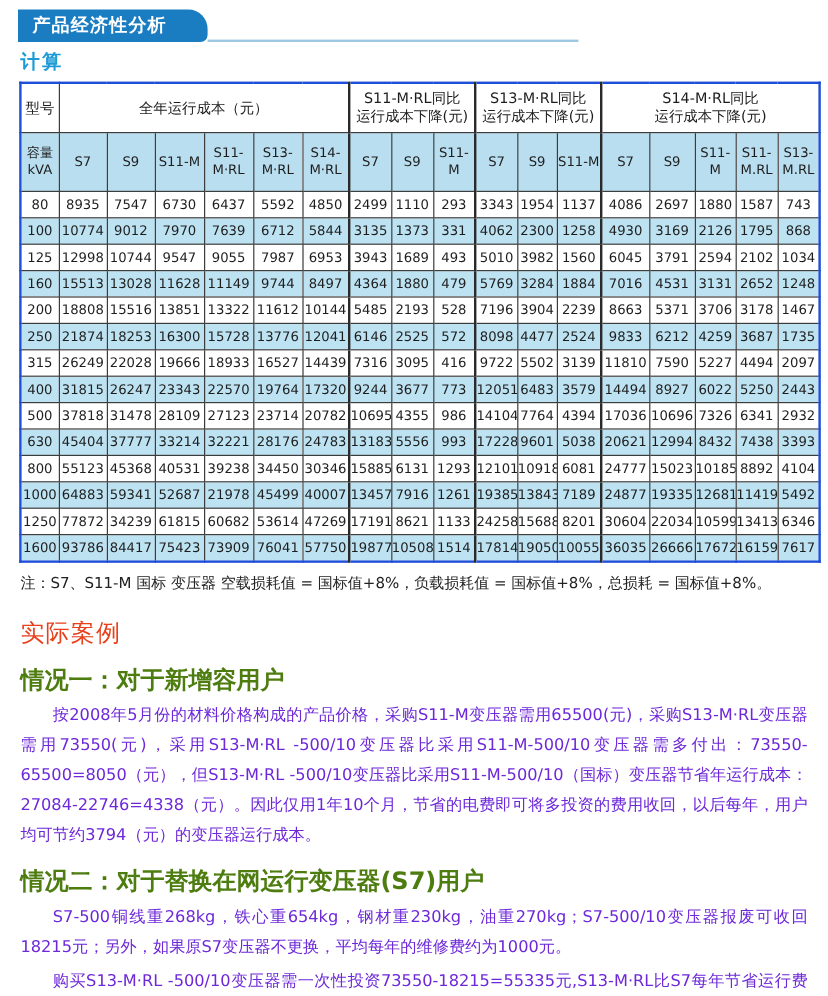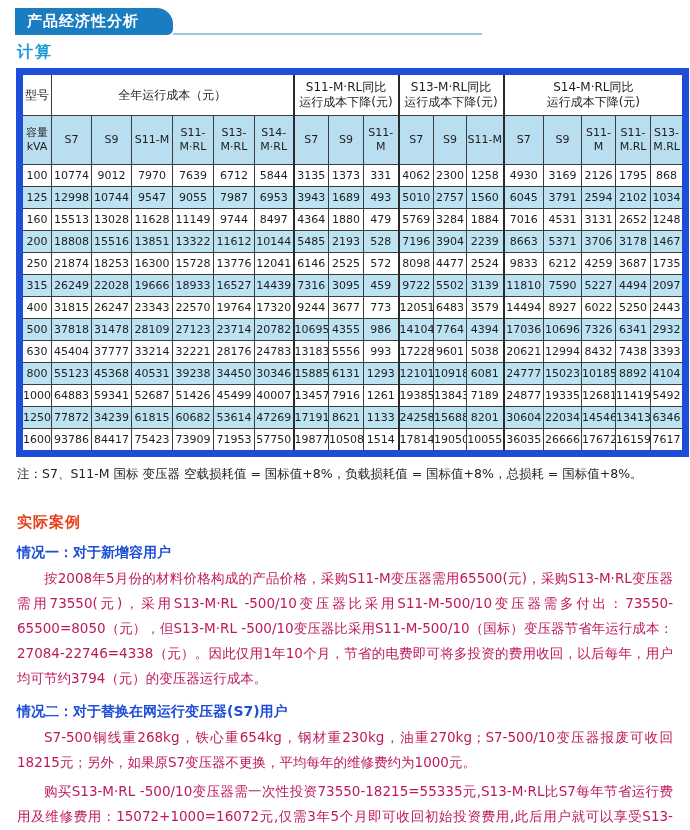--- a/index.html
+++ b/index.html
@@ -14,39 +14,39 @@
     width:158px;height:27px;background:#1a7dc2;color:#ffffff;
     border-radius:0 16px 6px 0;display:flex;align-items:center;
     font-size:15px;font-weight:bold;padding-left:12px;box-sizing:border-box;
     letter-spacing:1px;
   }
   .banner-line{width:309px;height:2px;background:#9cc8e2;}
   .calc-title{color:#1e9bd7;font-weight:bold;font-size:16px;margin:7px 0 5px 17px;letter-spacing:2px;}
   
   table.cost-table{
     border-collapse:collapse;table-layout:fixed;margin-left:16px;width:666px;
-    border:7px solid #1d4ed8;font-size:11px;color:#1d1d1d;
+    border:2px solid #1d4ed8;font-size:11px;color:#1d1d1d;
   }
   .cost-table th,.cost-table td{
     border:1px solid #3c3c3c;text-align:center;vertical-align:middle;
     padding:0;overflow:hidden;
   }
   .cost-table th{font-weight:normal;white-space:pre-line;line-height:1.25;}
   .hrow1 th{height:40px;font-size:12px;background:#ffffff;}
   .hrow2 th{height:48px;font-size:11px;background:#b9def0;}
   .cost-table tbody td{height:21px;line-height:21px;background:#ffffff;}
   .cost-table tbody tr:nth-child(even) td{background:#bde2f2;}
   .grp-l{border-left-width:2px !important;border-left-color:#2a2a2a !important;}
   
   .note1{margin:9px 0 12px 17px;font-size:12.5px;color:#222222;}
-  .cases-title{color:#e8401c;font-weight:bold;font-size:15px;margin:30px 0 0 17px;letter-spacing:1px;}
-  .case-title{font-weight:bold;font-size:14px;color:#1d4ed8;margin:12px 0 0 17px;}
+  .cases-title{color:#e8401c;font-weight:normal;font-size:20px;margin:19px 0 0 17px;letter-spacing:1px;}
+  .case-title{font-weight:bold;font-size:20px;color:#4d7c0f;margin:12px 0 0 17px;}
   .para{
     margin:4px 17px 0 17px;font-size:13.5px;line-height:25px;
-    text-align:justify;text-indent:2em;color:#be185d;
+    text-align:justify;text-indent:2em;color:#6d28d9;
   }
 </style>
 </head>
 <body>
 
 <div class="page">
 
   <div class="banner-row">
     <div class="banner">
       <span>产品经济性分析</span>
@@ -112,20 +112,40 @@
           <th>S11-
 M</th>
           <th>S11-
 M.RL</th>
           <th>S13-
 M.RL</th>
         </tr>
     </thead>
     <tbody id="table-body">
         <tr>
+          <td>80</td>
+          <td>8935</td>
+          <td>7547</td>
+          <td>6730</td>
+          <td>6437</td>
+          <td>5592</td>
+          <td>4850</td>
+          <td class="grp-l">2499</td>
+          <td>1110</td>
+          <td>293</td>
+          <td class="grp-l">3343</td>
+          <td>1954</td>
+          <td>1137</td>
+          <td class="grp-l">4086</td>
+          <td>2697</td>
+          <td>1880</td>
+          <td>1587</td>
+          <td>743</td>
+        </tr>
+        <tr>
           <td>100</td>
           <td>10774</td>
           <td>9012</td>
           <td>7970</td>
           <td>7639</td>
           <td>6712</td>
           <td>5844</td>
           <td class="grp-l">3135</td>
           <td>1373</td>
           <td>331</td>
@@ -143,21 +163,21 @@
           <td>12998</td>
           <td>10744</td>
           <td>9547</td>
           <td>9055</td>
           <td>7987</td>
           <td>6953</td>
           <td class="grp-l">3943</td>
           <td>1689</td>
           <td>493</td>
           <td class="grp-l">5010</td>
-          <td>2757</td>
+          <td>3982</td>
           <td>1560</td>
           <td class="grp-l">6045</td>
           <td>3791</td>
           <td>2594</td>
           <td>2102</td>
           <td>1034</td>
         </tr>
         <tr>
           <td>160</td>
           <td>15513</td>
@@ -221,21 +241,21 @@
         <tr>
           <td>315</td>
           <td>26249</td>
           <td>22028</td>
           <td>19666</td>
           <td>18933</td>
           <td>16527</td>
           <td>14439</td>
           <td class="grp-l">7316</td>
           <td>3095</td>
-          <td>459</td>
+          <td>416</td>
           <td class="grp-l">9722</td>
           <td>5502</td>
           <td>3139</td>
           <td class="grp-l">11810</td>
           <td>7590</td>
           <td>5227</td>
           <td>4494</td>
           <td>2097</td>
         </tr>
         <tr>
@@ -316,21 +336,21 @@
           <td>15023</td>
           <td>10185</td>
           <td>8892</td>
           <td>4104</td>
         </tr>
         <tr>
           <td>1000</td>
           <td>64883</td>
           <td>59341</td>
           <td>52687</td>
-          <td>51426</td>
+          <td>21978</td>
           <td>45499</td>
           <td>40007</td>
           <td class="grp-l">13457</td>
           <td>7916</td>
           <td>1261</td>
           <td class="grp-l">19385</td>
           <td>13843</td>
           <td>7189</td>
           <td class="grp-l">24877</td>
           <td>19335</td>
@@ -347,31 +367,31 @@
           <td>53614</td>
           <td>47269</td>
           <td class="grp-l">17191</td>
           <td>8621</td>
           <td>1133</td>
           <td class="grp-l">24258</td>
           <td>15688</td>
           <td>8201</td>
           <td class="grp-l">30604</td>
           <td>22034</td>
-          <td>14546</td>
+          <td>10599</td>
           <td>13413</td>
           <td>6346</td>
         </tr>
         <tr>
           <td>1600</td>
           <td>93786</td>
           <td>84417</td>
           <td>75423</td>
           <td>73909</td>
-          <td>71953</td>
+          <td>76041</td>
           <td>57750</td>
           <td class="grp-l">19877</td>
           <td>10508</td>
           <td>1514</td>
           <td class="grp-l">17814</td>
           <td>19050</td>
           <td>10055</td>
           <td class="grp-l">36035</td>
           <td>26666</td>
           <td>17672</td>

